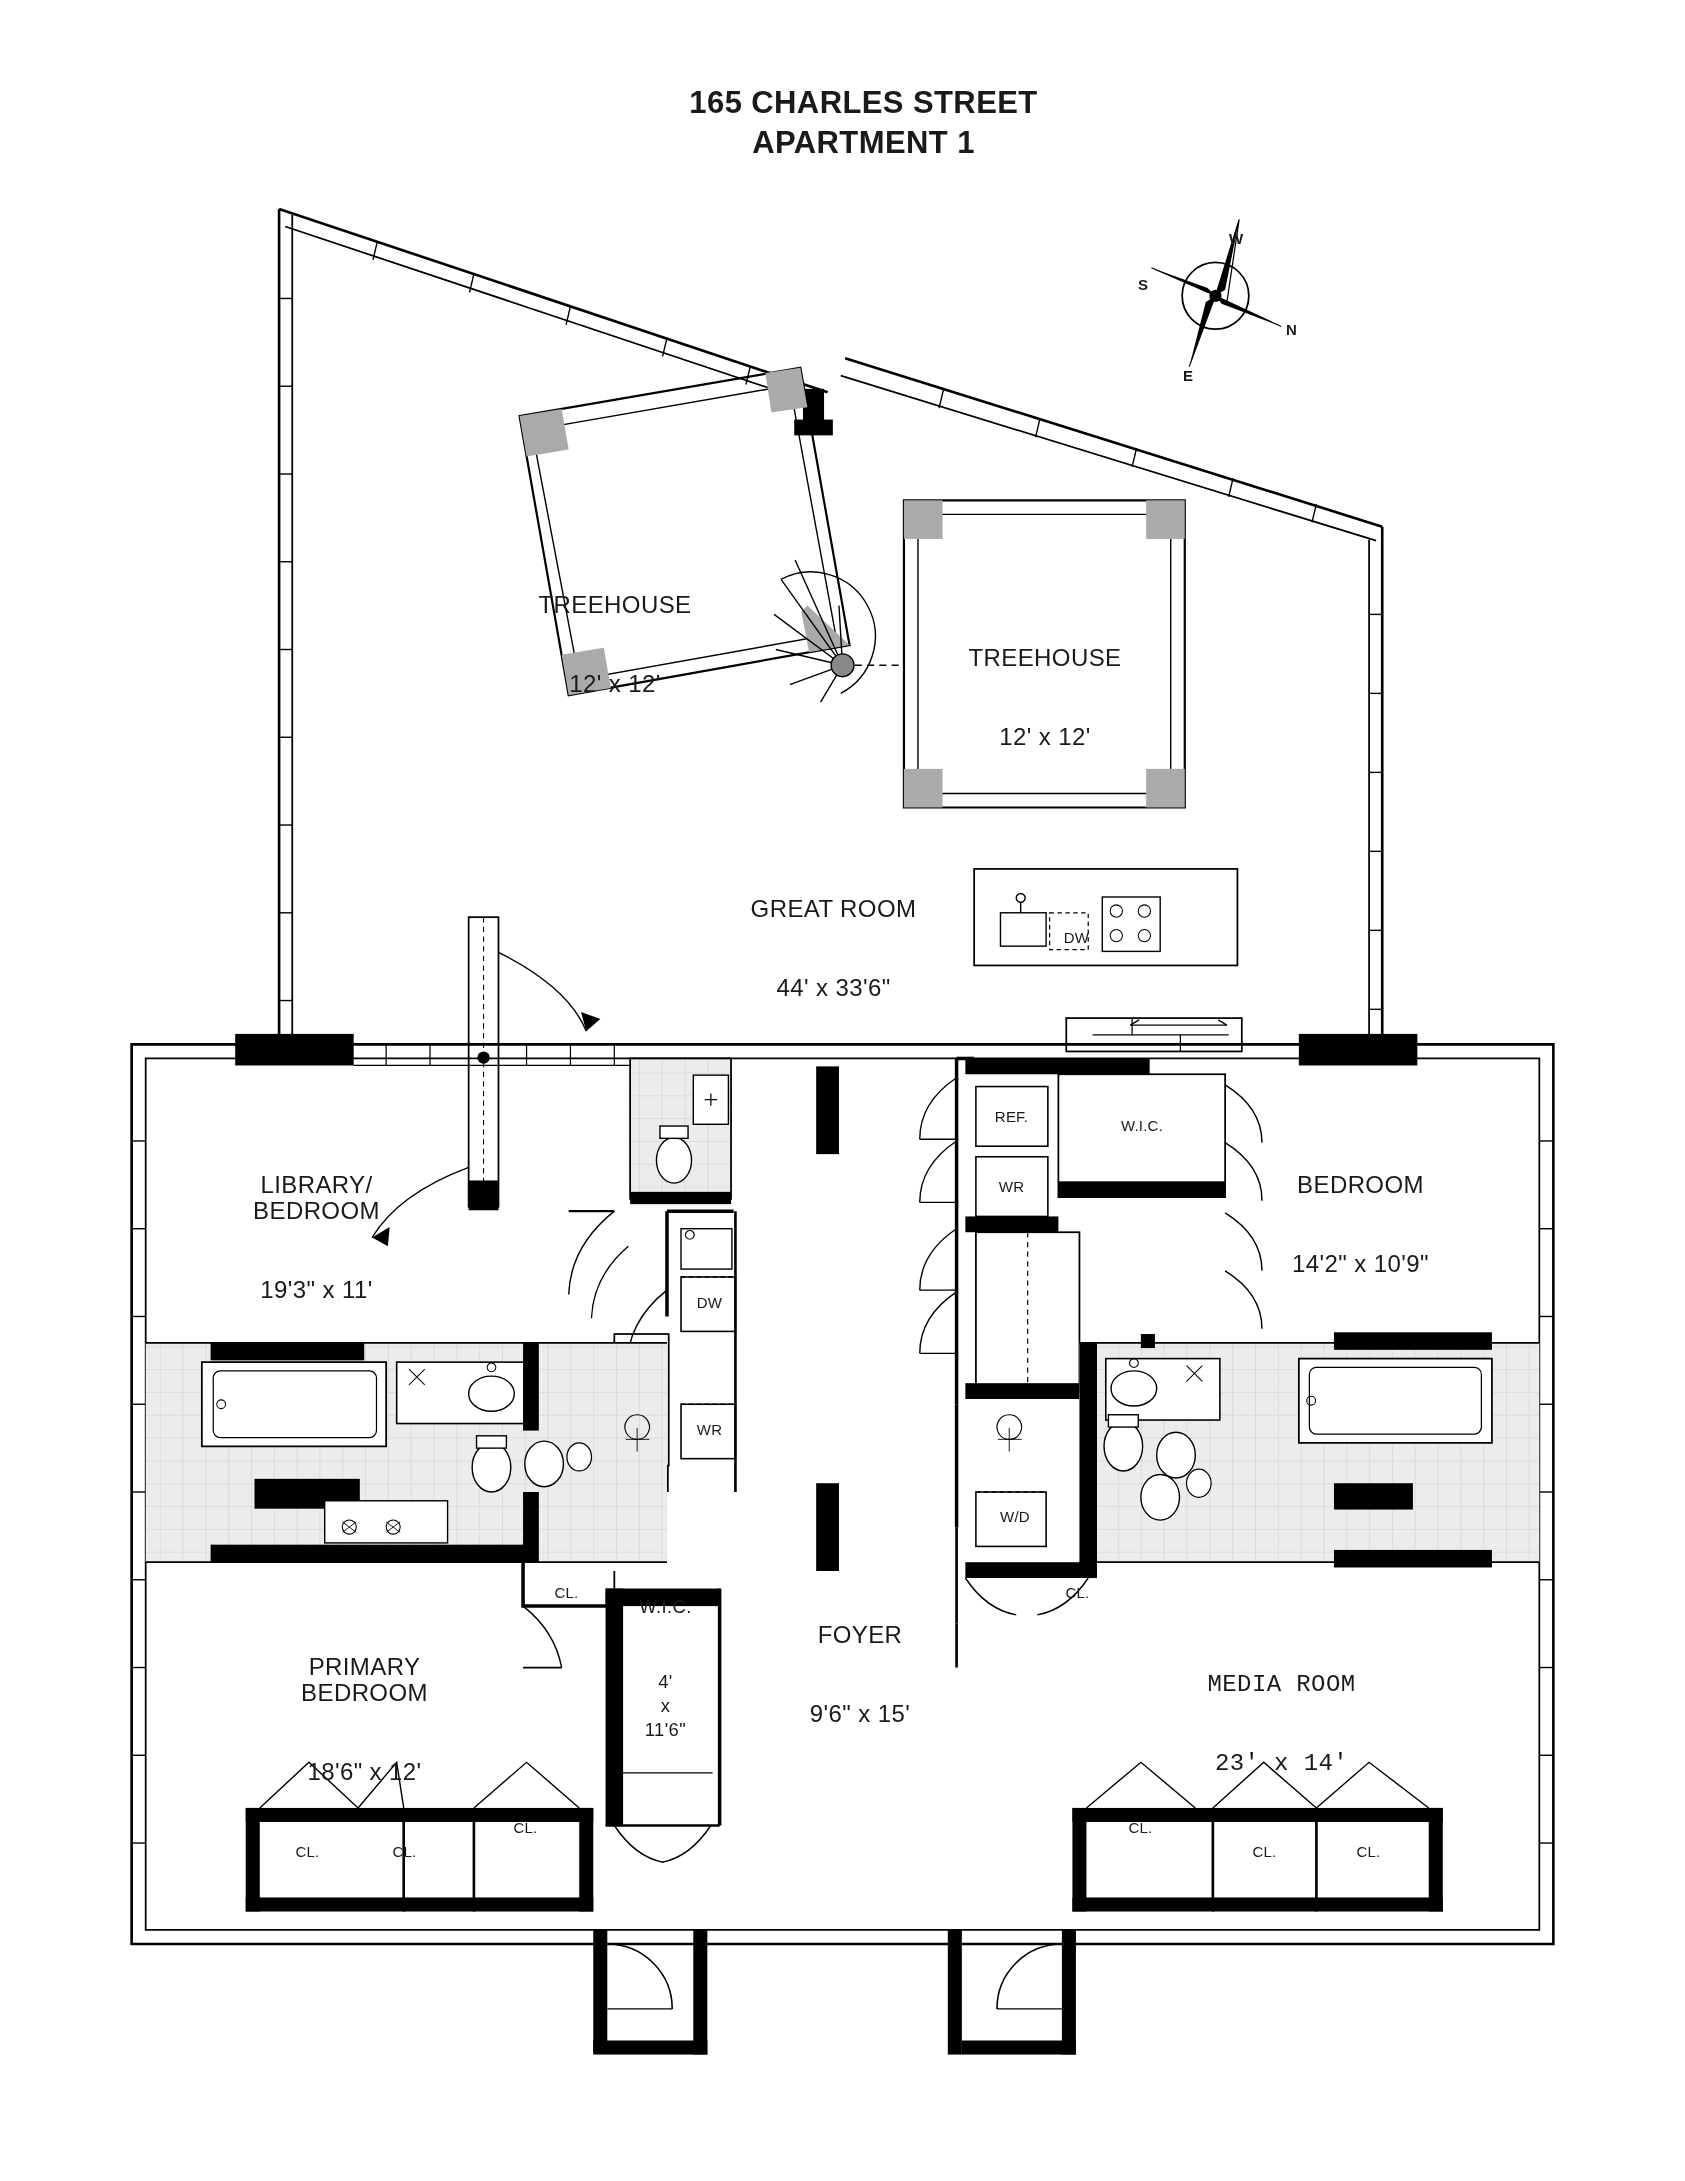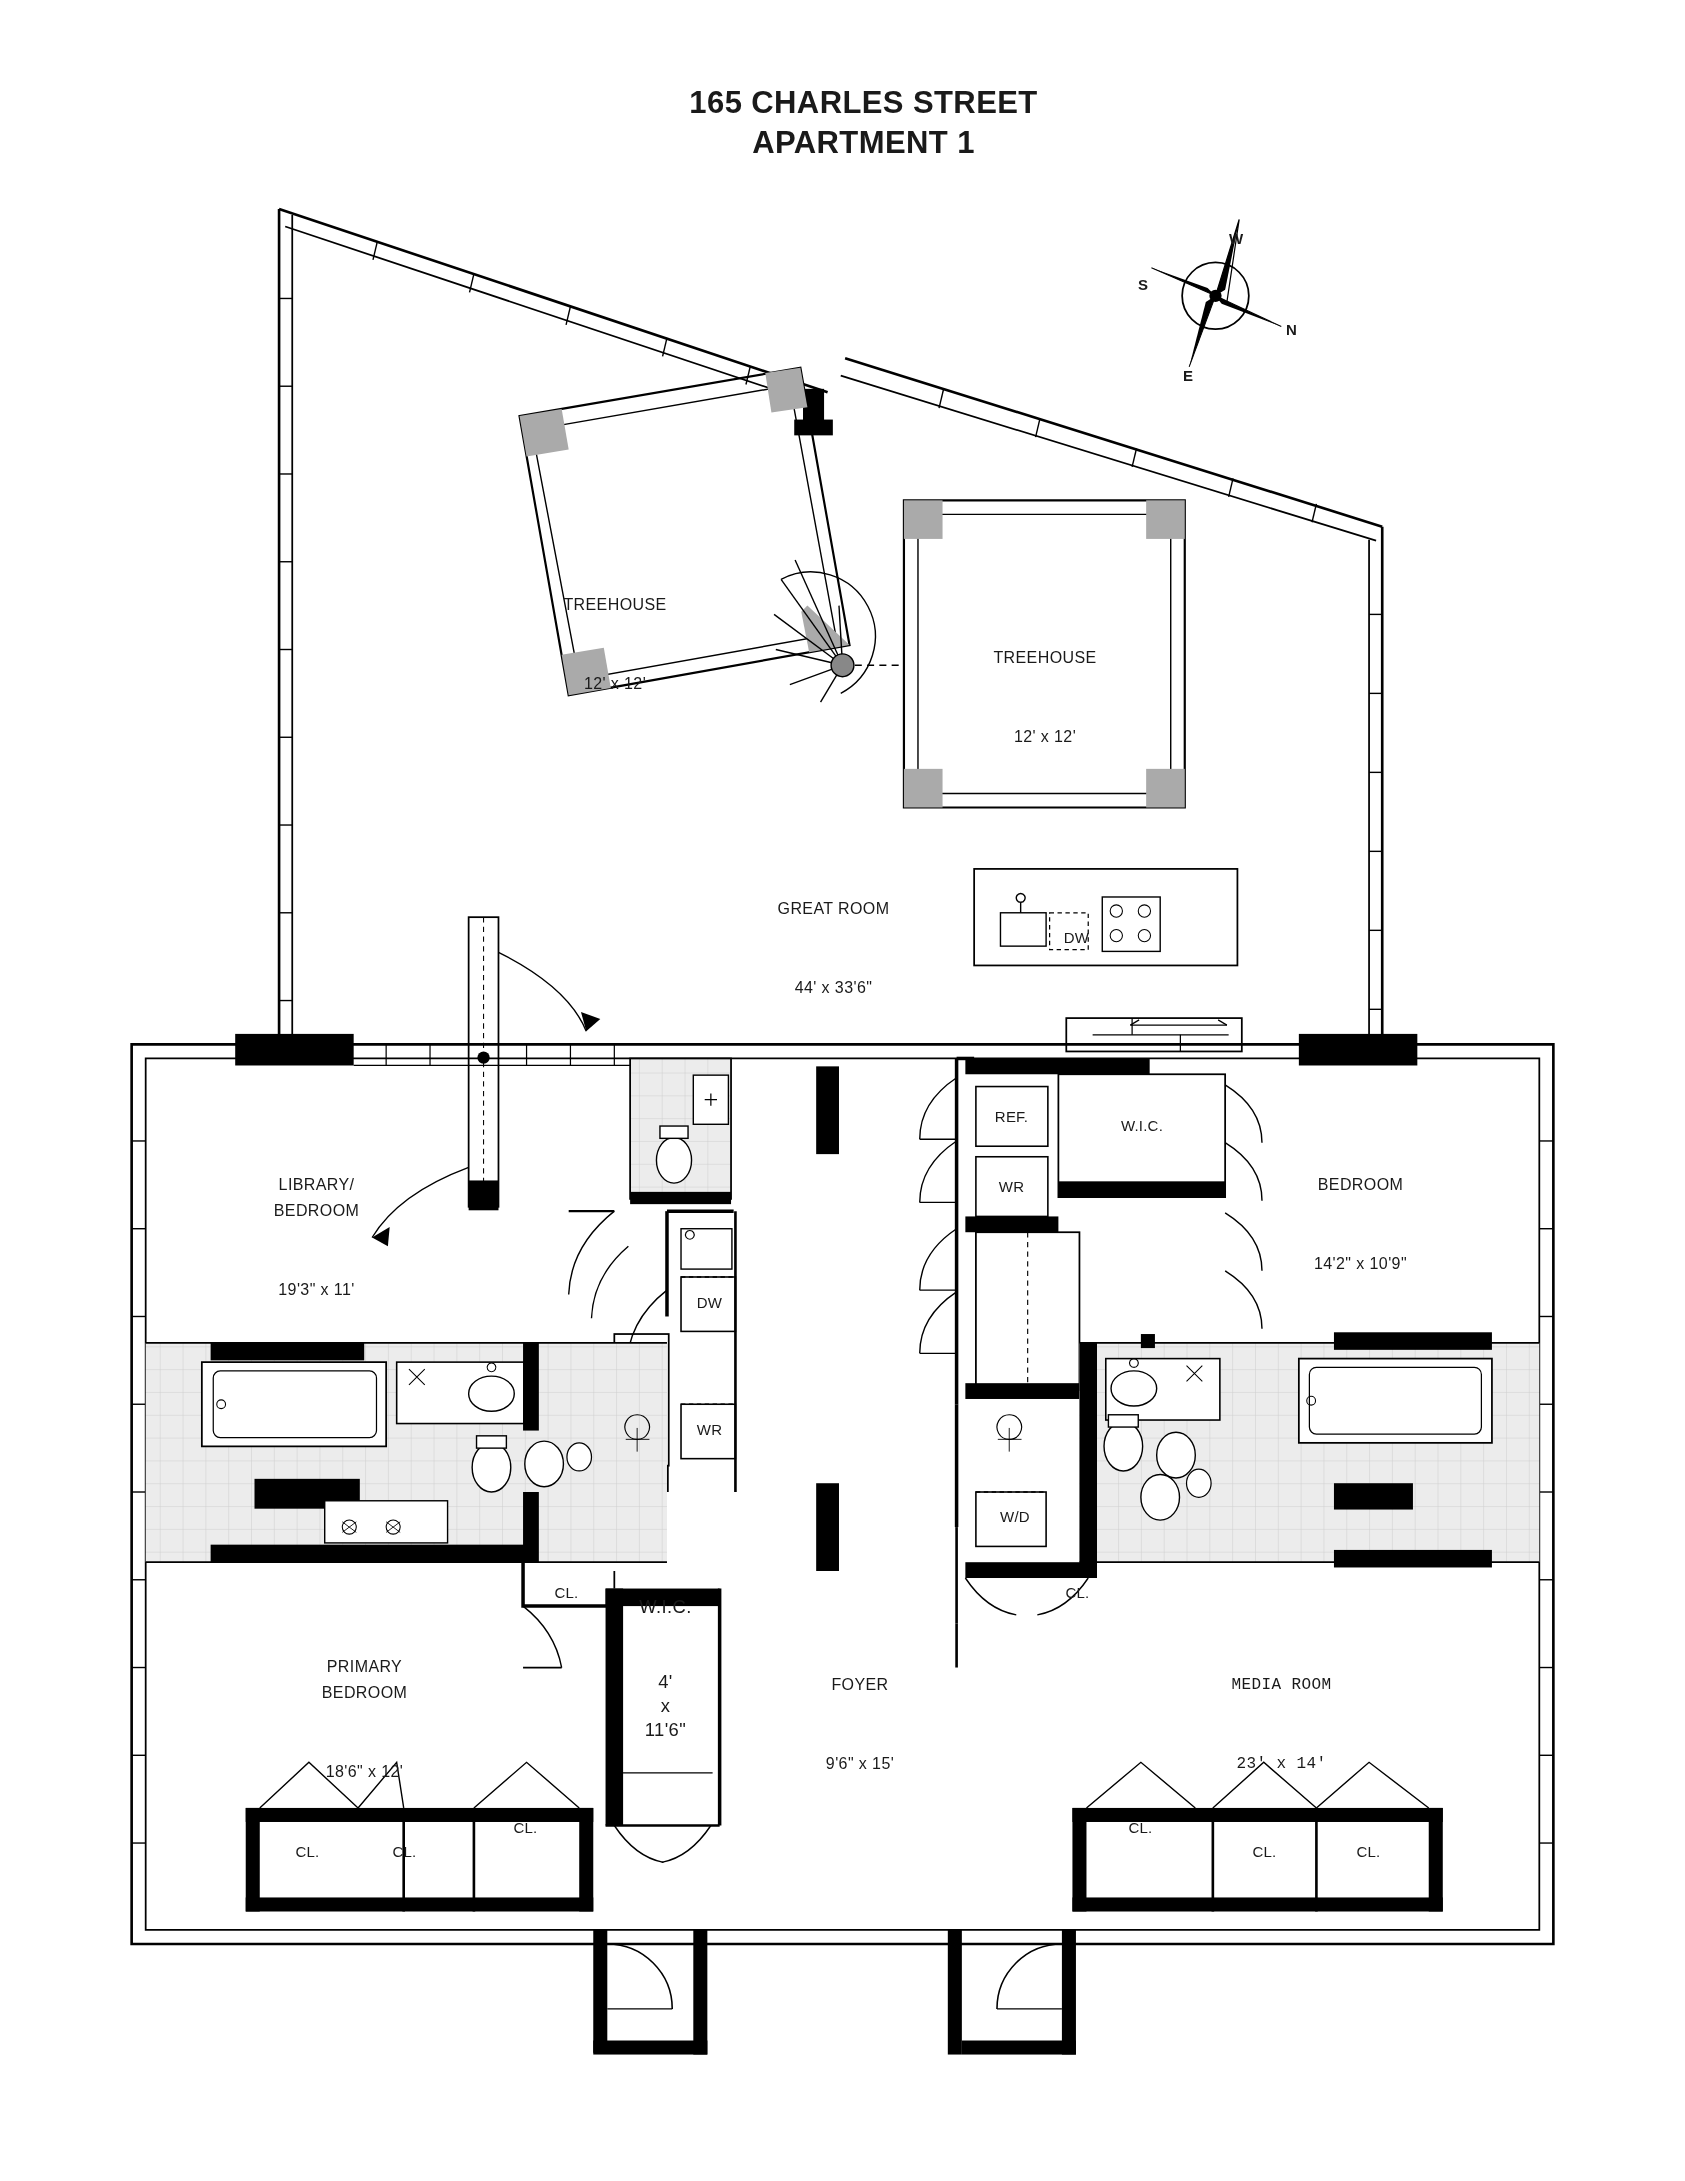--- a/index.html
+++ b/index.html
@@ -33,21 +33,21 @@
   .title-line {
     font-size: 31px;
     font-weight: bold;
     letter-spacing: 0.4px;
     line-height: 40px;
   }
   .room-label {
     position: absolute;
     text-align: center;
     line-height: 26px;
-    font-size: 16px;
+    font-size: 24px;
     letter-spacing: 0.4px;
     white-space: pre-line;
   }
   .room-label .nm { display: block; }
   .room-label .dim { display: block; margin-top: 27px; }
   .small-label {
     position: absolute;
     text-align: center;
     font-size: 15px;
     line-height: 17.6px;
@@ -497,21 +497,21 @@
   <span class="nm">PRIMARY
 BEDROOM</span>
   <span class="dim">18'6" x 12'</span>
 </div>
 
 <div class="room-label" style="left:1141px; top:1646px; width:281px;font-family:Liberation Mono, monospace;">
   <span class="nm">MEDIA ROOM</span>
   <span class="dim">23' x 14'</span>
 </div>
 
-<div class="room-label" style="left:737px; top:1646px; width:246px;">
+<div class="room-label" style="left:737px; top:1596px; width:246px;">
   <span class="nm">FOYER</span>
   <span class="dim">9'6" x 15'</span>
 </div>
 
 <div class="room-label" style="left:606px; top:1571px; width:119px; font-size:18.4px; line-height:24px;">
   <span class="nm">W.I.C.</span>
   <span class="dim">4'
 x
 11'6"</span>
 </div>

